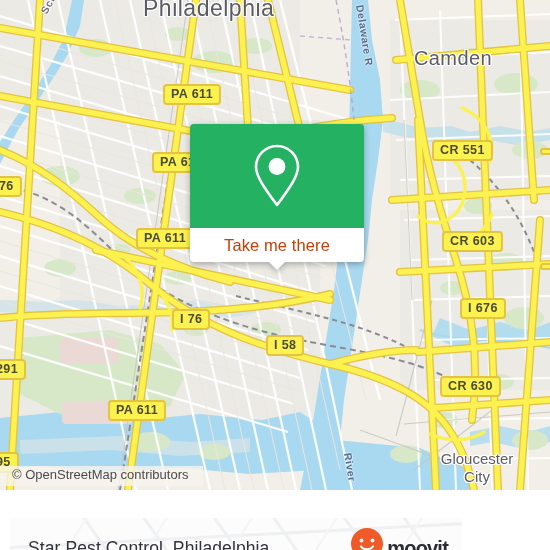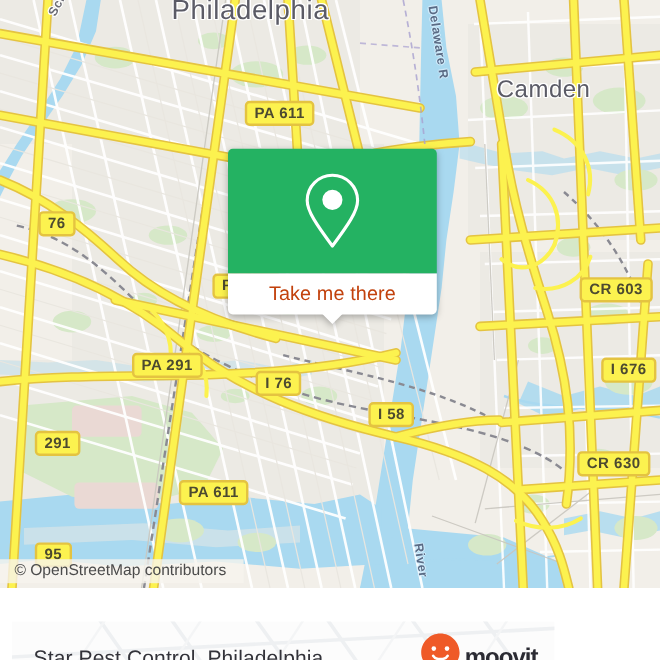--- a/index.html
+++ b/index.html
@@ -23,21 +23,20 @@
     border-radius:4px;
     color:#4c4a30;
     font-size:12.5px;
     font-weight:bold;
     letter-spacing:.4px;
     padding:1px 6px 2px 6px;
     white-space:nowrap;
     line-height:14px;
     font-family:"Liberation Sans", sans-serif;
     box-sizing:border-box;
-    margin-left:41px;
   }
 
   
   .place{
     position:absolute;
     color:#5b5b66;
     font-family:"Liberation Sans", sans-serif;
     white-space:nowrap;
     text-shadow:
        1px 0 0 rgba(255,255,255,.9),-1px 0 0 rgba(255,255,255,.9),
@@ -354,30 +353,31 @@
         <path d="M300,36 L352,40" stroke="#a8a0d0" stroke-width="1.4" stroke-dasharray="5 4" fill="none" opacity=".7"></path>
       </g>
     </svg>
 
     <div class="street-label" style="left:38px;top:10px;transform:rotate(-62deg);transform-origin:left top;">Schuylkill Ave</div>
 
     <div class="water-label" style="left:366px;top:4px;transform:rotate(81deg);transform-origin:left top;">Delaware R</div>
     <div class="water-label" style="left:354px;top:452px;transform:rotate(81deg);transform-origin:left top;">River</div>
 
     <div class="place city-big" style="left:143px;top:-5px;">Philadelphia</div>
-    <div class="place city-mid" style="left:414px;top:47px;margin-top:17px;">Camden</div>
+    <div class="place city-mid" style="left:414px;top:47px;">Camden</div>
+    <div class="place city-small" style="left:434px;top:450px;width:86px;white-space:normal;">Gloucester City</div>
 
     <div class="shield" style="left:163px;top:84px;">PA 611</div>
     <div class="shield" style="left:-9px;top:176px;">76</div>
     <div class="shield" style="left:152px;top:152px;">PA 611</div>
+    <div class="shield" style="left:432px;top:140px;">CR 551</div>
     <div class="shield" style="left:540px;top:148px;width:22px;"></div>
     <div class="shield" style="left:136px;top:228px;">PA 611</div>
     <div class="shield" style="left:442px;top:231px;">CR 603</div>
     <div class="shield" style="left:540px;top:263px;width:22px;"></div>
-    <div class="shield" style="left:69px;top:294px;">PA 291</div>
     <div class="shield" style="left:460px;top:298px;text-align:center;">I 676</div>
     <div class="shield" style="left:172px;top:309px;">I 76</div>
     <div class="shield" style="left:266px;top:335px;">I 58</div>
     <div class="shield" style="left:-12px;top:359px;">291</div>
     <div class="shield" style="left:440px;top:376px;">CR 630</div>
     <div class="shield" style="left:108px;top:400px;">PA 611</div>
     <div class="shield" style="left:-12px;top:452px;">95</div>
 
     <div id="card">
       <div id="card-top">

